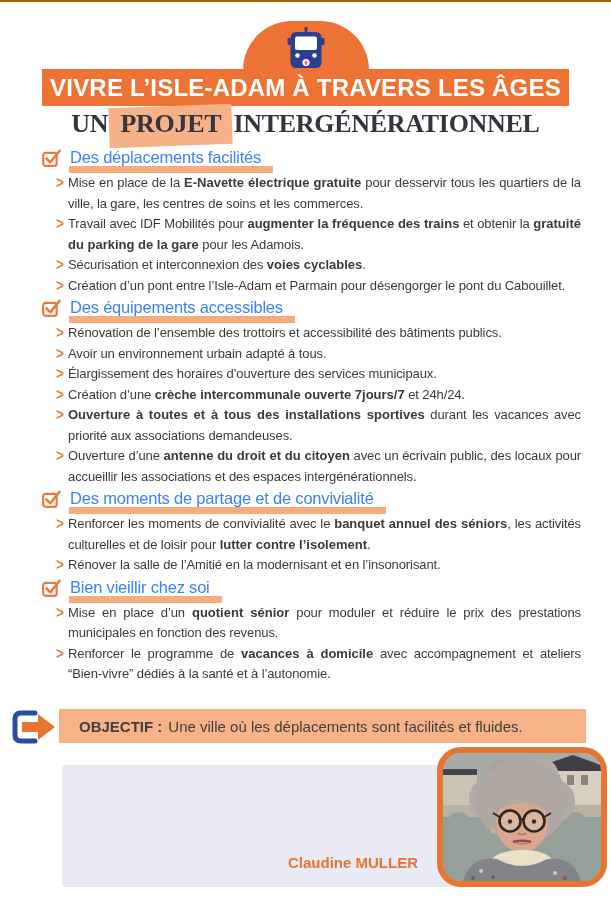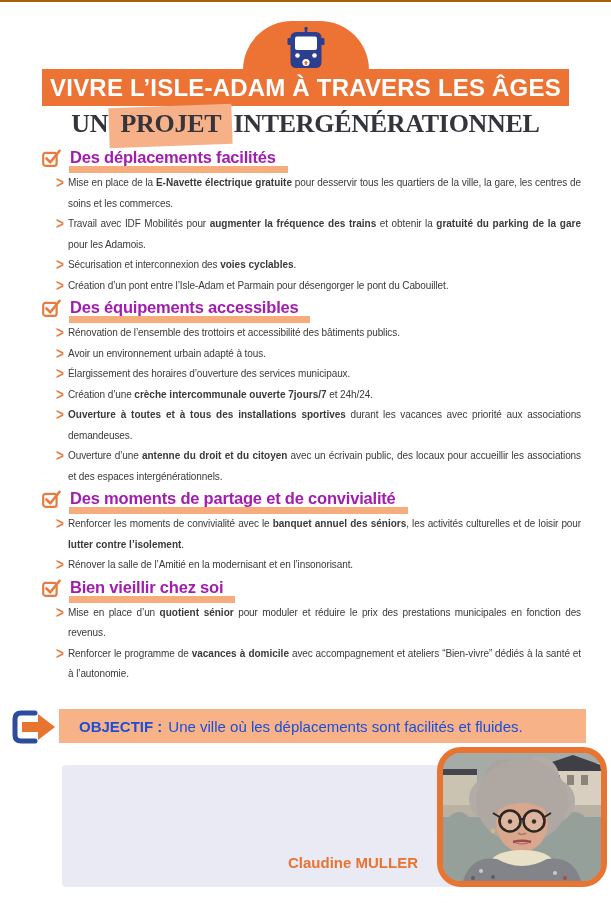--- a/index.html
+++ b/index.html
@@ -34,43 +34,43 @@
     content:""; position:absolute; left:-6px; right:-4px; top:-3px; bottom:-7px;
     background:#f7b188; transform:rotate(-2deg); z-index:-1;
   }
   
   .sections { position:absolute; top:146px; left:42px; right:30px; z-index:1; }
   .section + .section { margin-top:2px; }
   .sec-head { display:flex; align-items:flex-start; gap:9px; margin-bottom:6px; height:19px; }
   .sec-head svg { flex:0 0 auto; margin-top:1px; }
   .sec-title {
     position:relative; display:inline-block;
-    font-size:16.5px; font-weight:700; color:#a21caf; line-height:19px;
+    font-size:16.5px; font-weight:400; color:#3b82f6; line-height:19px;
     letter-spacing:-.2px; white-space:nowrap;
   }
   .sec-title::after {
     content:""; position:absolute; left:-1px; right:-12px; bottom:-6px; height:7px;
     background:#f5ad7e; z-index:-1;
   }
   .bullets { list-style:none; }
   .bullets li { display:flex; align-items:flex-start; padding-left:14px; }
   .chev {
     flex:0 0 12px; color:#e87b3f; font-weight:700; font-size:13.5px;
     line-height:20.5px; transform:scaleY(1.25); transform-origin:center 10px;
   }
   .btxt {
-    font-size:10px; line-height:20.5px; color:#3a3a3c;
+    font-size:13px; line-height:20.5px; color:#3a3a3c;
     text-align:justify; letter-spacing:-.1px; width:100%;
   }
   .btxt b { letter-spacing:0; }
   
   .objectif {
     position:absolute; top:707px; left:59px; width:527px; height:34px;
     background:#f7b287; display:flex; align-items:center; padding-left:20px;
-    font-size:15px; color:#1d4ed8; z-index:1; white-space:nowrap;
+    font-size:15px; color:#404040; z-index:1; white-space:nowrap;
   }
   .objectif .lbl { font-weight:700; margin-right:6px; }
   .exit-ic { position:absolute; top:704px; left:8px; z-index:2; }
   
   .quote-box {
     position:absolute; top:763px; left:62px; width:524px; height:122px;
     background:#e9eaf4; border-radius:4px; z-index:1;
   }
   .quote-text {
     position:absolute; top:19px; left:38px; width:330px;

